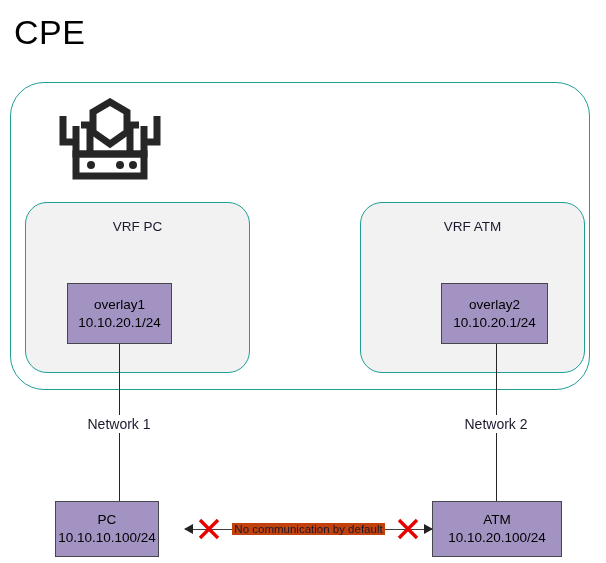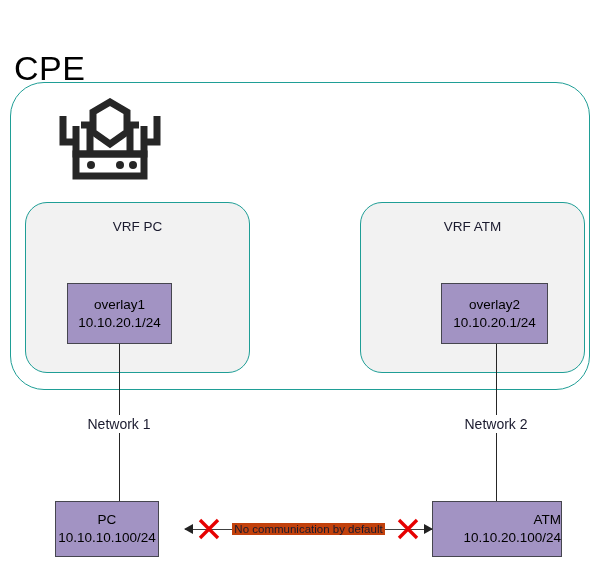--- a/index.html
+++ b/index.html
@@ -21,21 +21,20 @@
   
   .page-title {
     position: absolute;
     left: 14px;
     top: 12px;
     font-size: 34px;
     line-height: 40px;
     color: #000000;
     letter-spacing: 0.5px;
     white-space: nowrap;
-    margin-top: 36px;
   }
 
   
   .cpe-boundary {
     position: absolute;
     left: 10px;
     top: 82px;
     width: 580px;
     height: 308px;
     border: 1.6px solid #1f9e96;
@@ -88,21 +87,21 @@
     justify-content: center;
     color: #000000;
     text-align: center;
   }
   .node-box .line1 { font-size: 13.5px; line-height: 18px; white-space: nowrap; }
   .node-box .line2 { font-size: 13.5px; line-height: 18px; white-space: nowrap; }
 
   #overlay1-box { left: 67px;  top: 283px; width: 105px; height: 61px; }
   #overlay2-box { left: 441px; top: 283px; width: 107px; height: 61px; }
   #pc-box       { left: 55px;  top: 501px; width: 104px; height: 56px; align-items: center; }
-  #atm-box      { left: 432px; top: 501px; width: 130px; height: 56px; align-items: flex-end; }
+  #atm-box      { left: 432px; top: 501px; width: 130px; height: 56px; }
 
   
   .vline {
     position: absolute;
     width: 0;
     border-left: 1.3px solid #262626;
   }
   #link-left  { left: 119px; top: 344px; height: 157px; }
   #link-right { left: 496px; top: 344px; height: 157px; }
 

